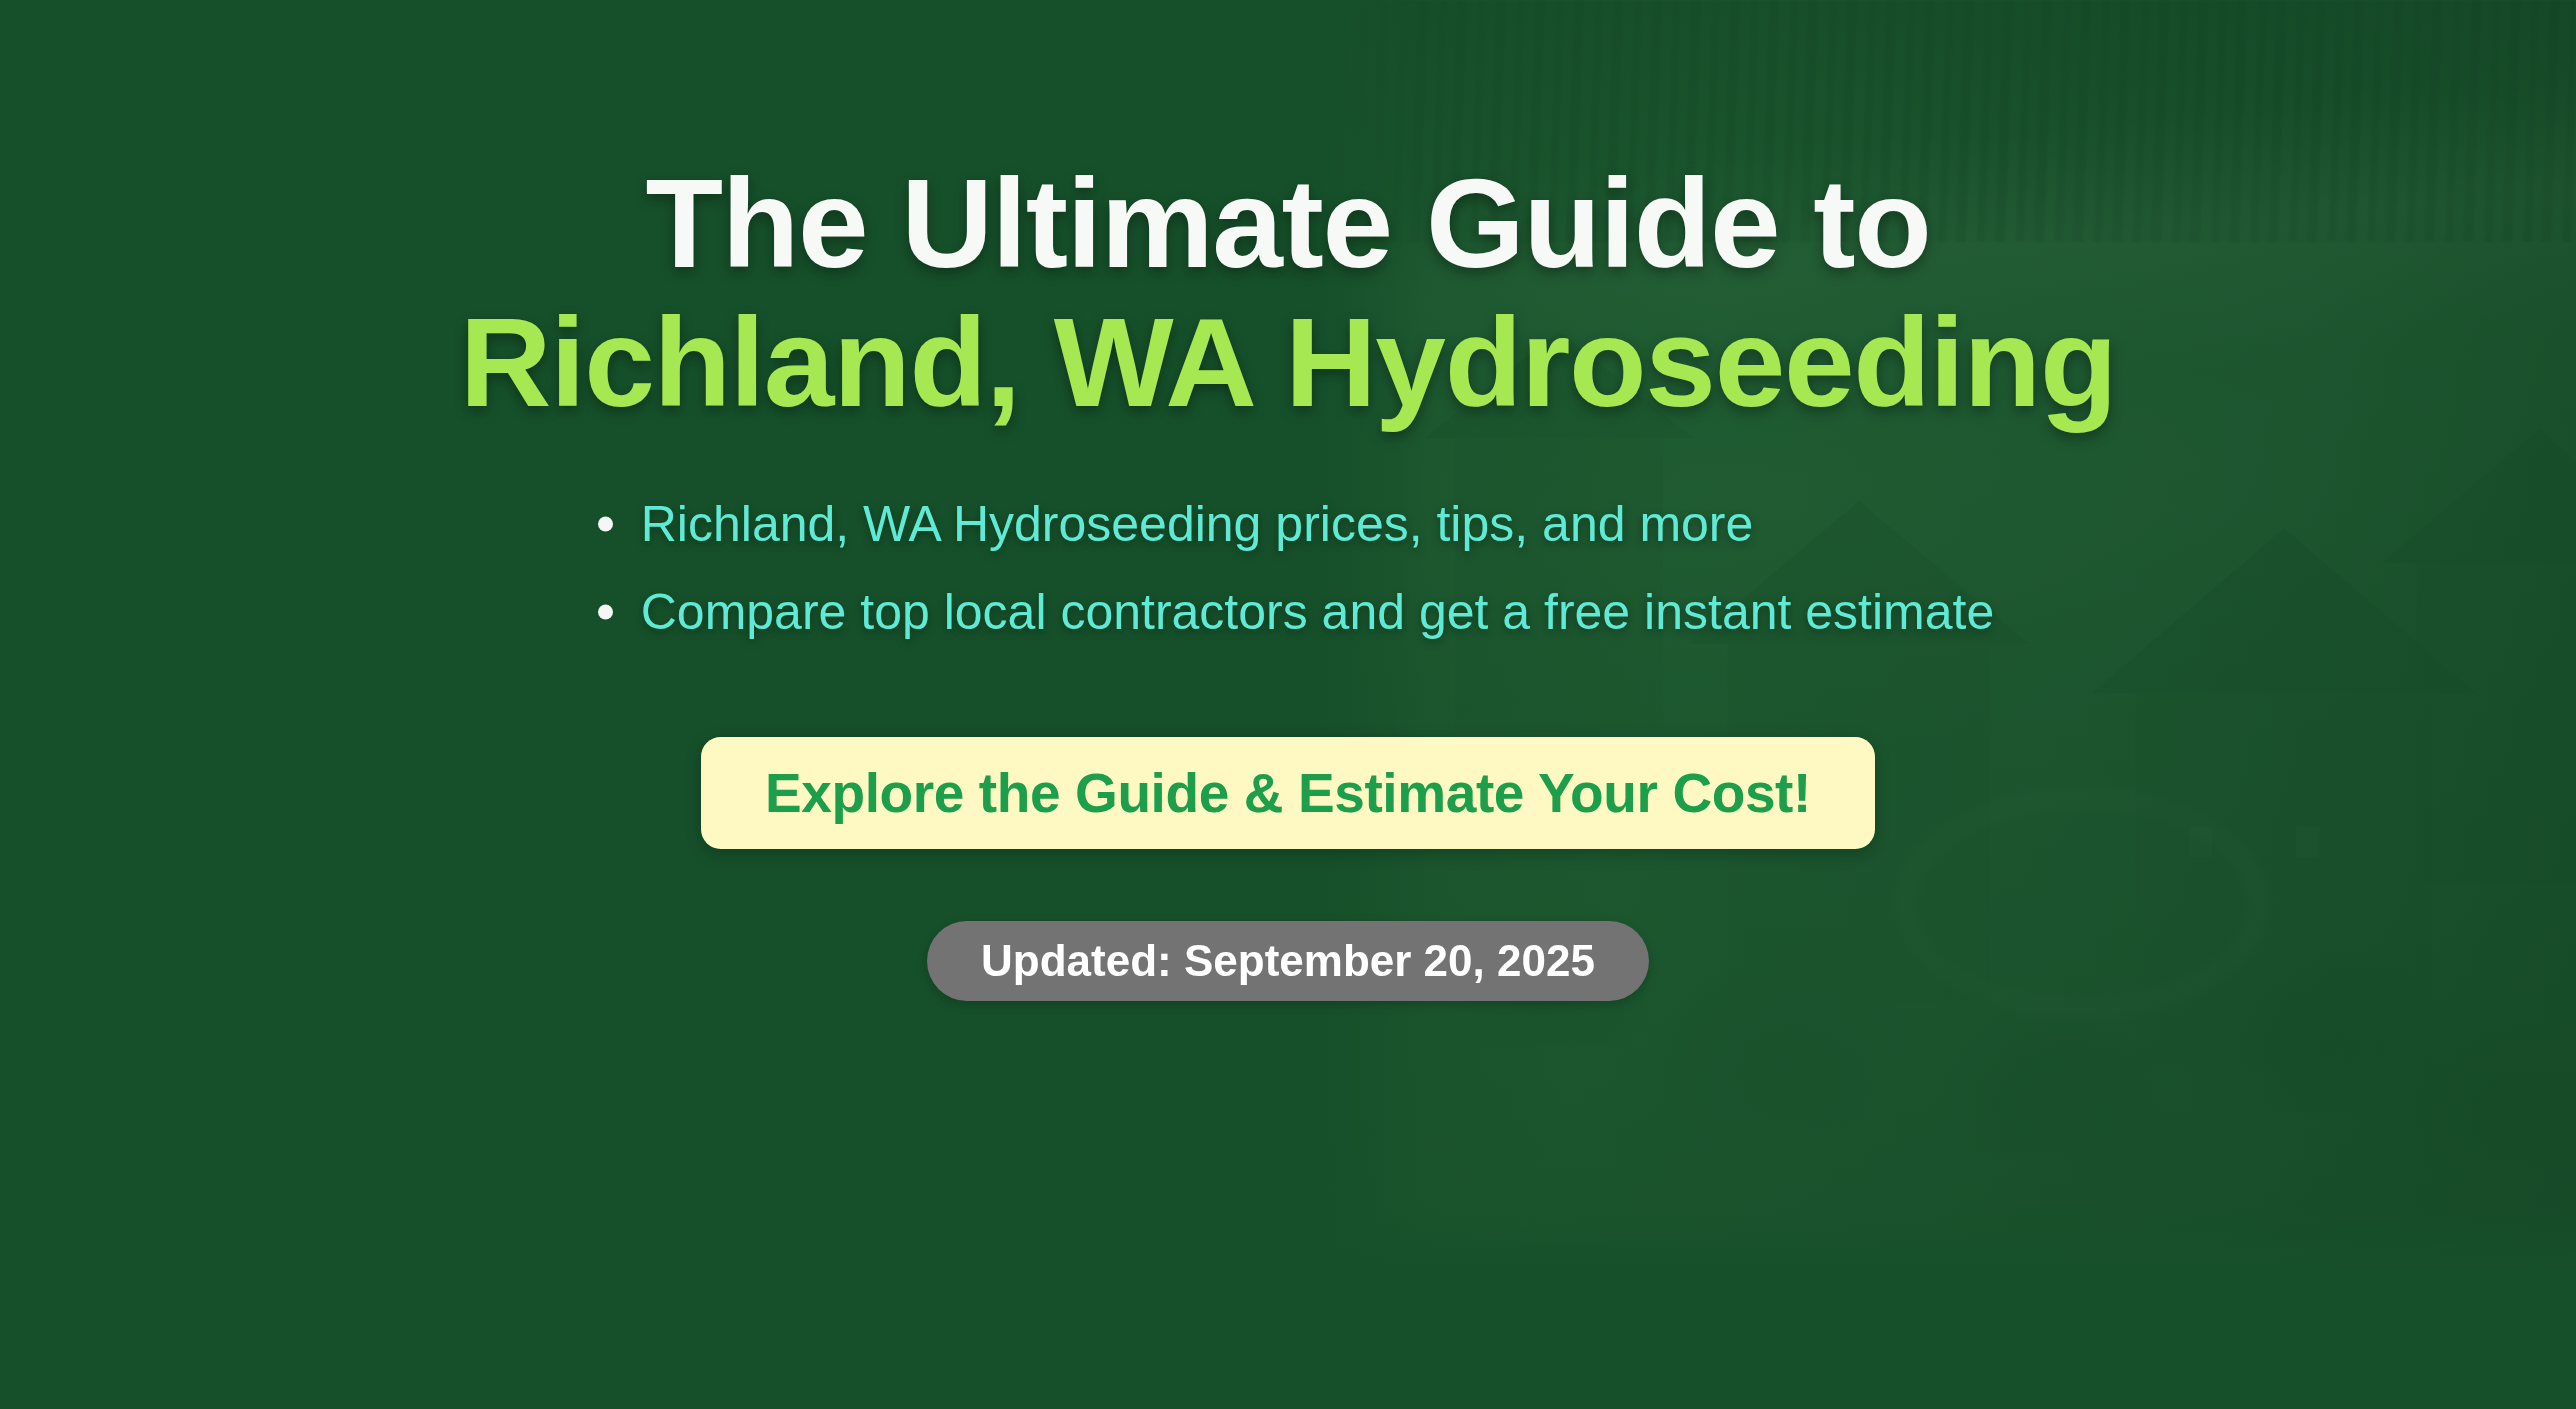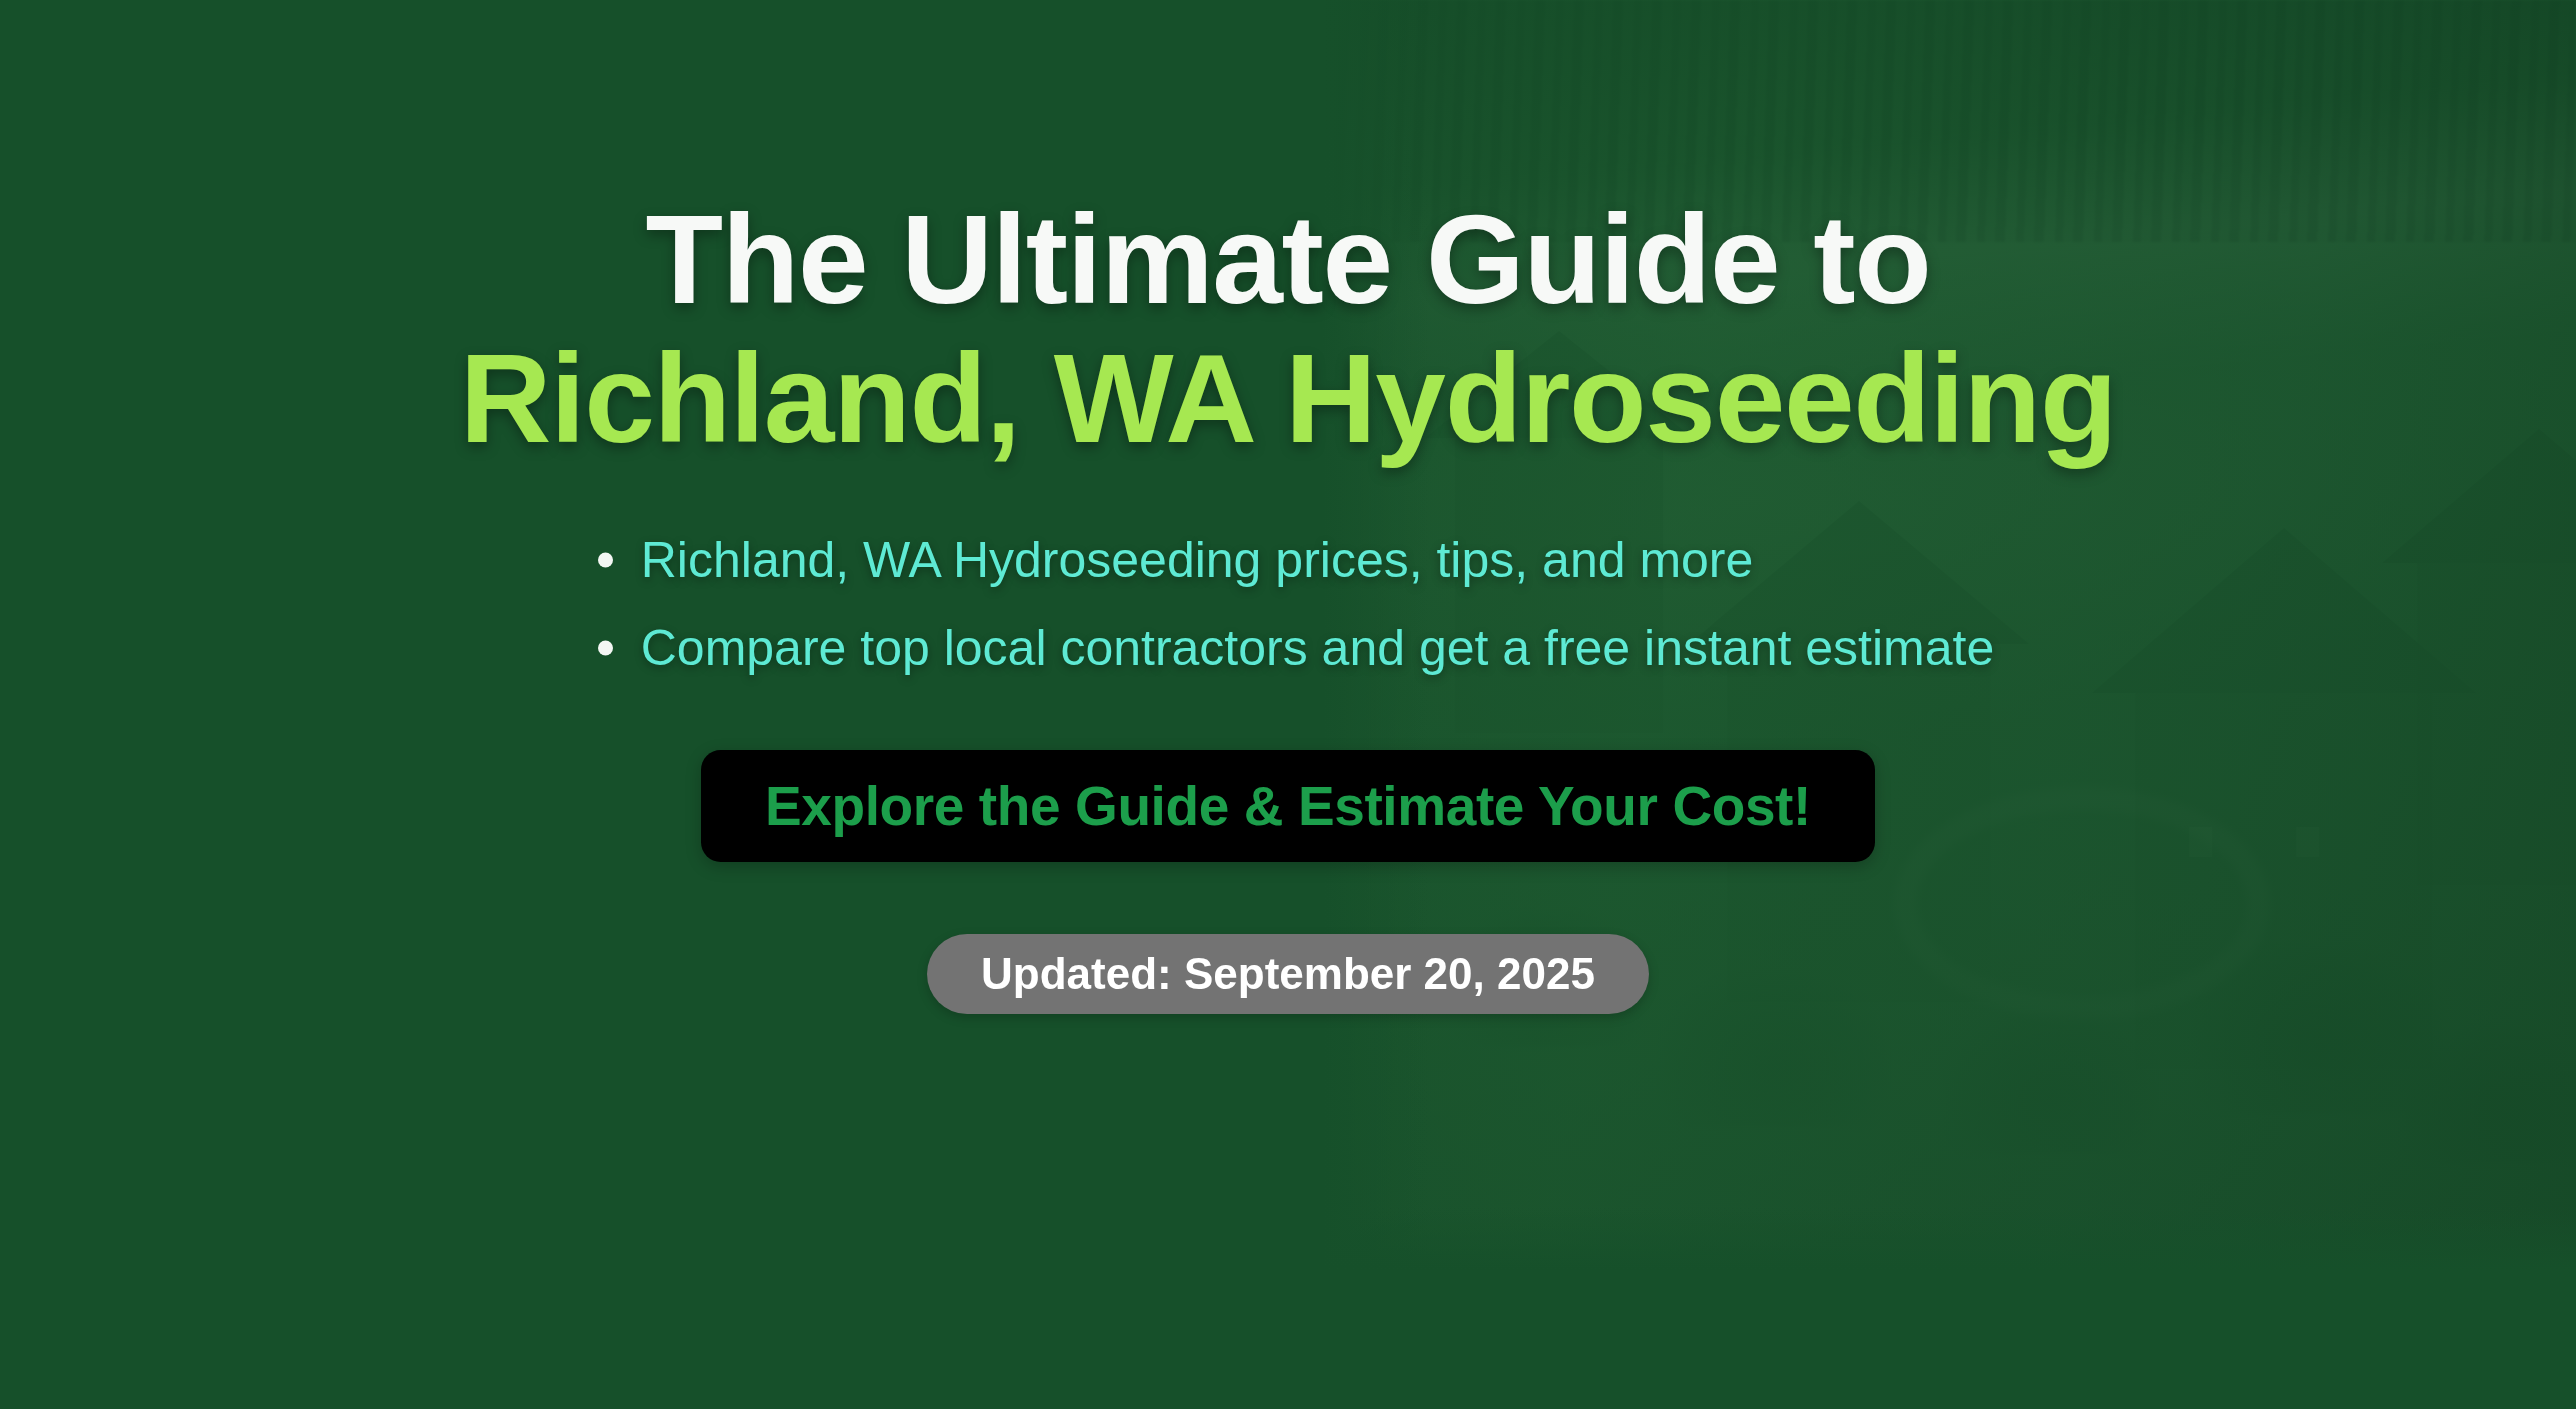--- a/index.html
+++ b/index.html
@@ -126,21 +126,20 @@
     text-align:center;
     line-height:1.02;
     letter-spacing:-1.3px;
   }
   .title-line1 {
     display:block;
     font-size:127px;
     font-weight:bold;
     color:#f7f9f7;
     text-shadow:0 4.5px 12.5px rgba(0,0,0,0.34);
-    margin-top:36px;
   }
   .title-line2 {
     display:block;
     font-size:127px;
     font-weight:bold;
     color:#a6e851;
     text-shadow:0 4.5px 12.5px rgba(0,0,0,0.34);
     margin-top:9px;
   }
 
@@ -162,22 +161,22 @@
     content:"";
     position:absolute;
     left:16px; top:50%;
     transform:translateY(-50%);
     width:15px; height:15px;
     border-radius:50%;
     background:#f4f7f4;
   }
 
   .cta-button {
-    margin-top:43px;
-    background:#000000;
+    margin-top:66px;
+    background:#fef9c3;
     border:none;
     border-radius:19.7px;
     padding:24px 64px;
     font-family:"Liberation Sans", sans-serif;
     font-size:55px;
     font-weight:bold;
     color:#1c9e4b;
     letter-spacing:-0.4px;
     cursor:pointer;
     box-shadow:0 4.5px 16px rgba(0,0,0,0.22);

